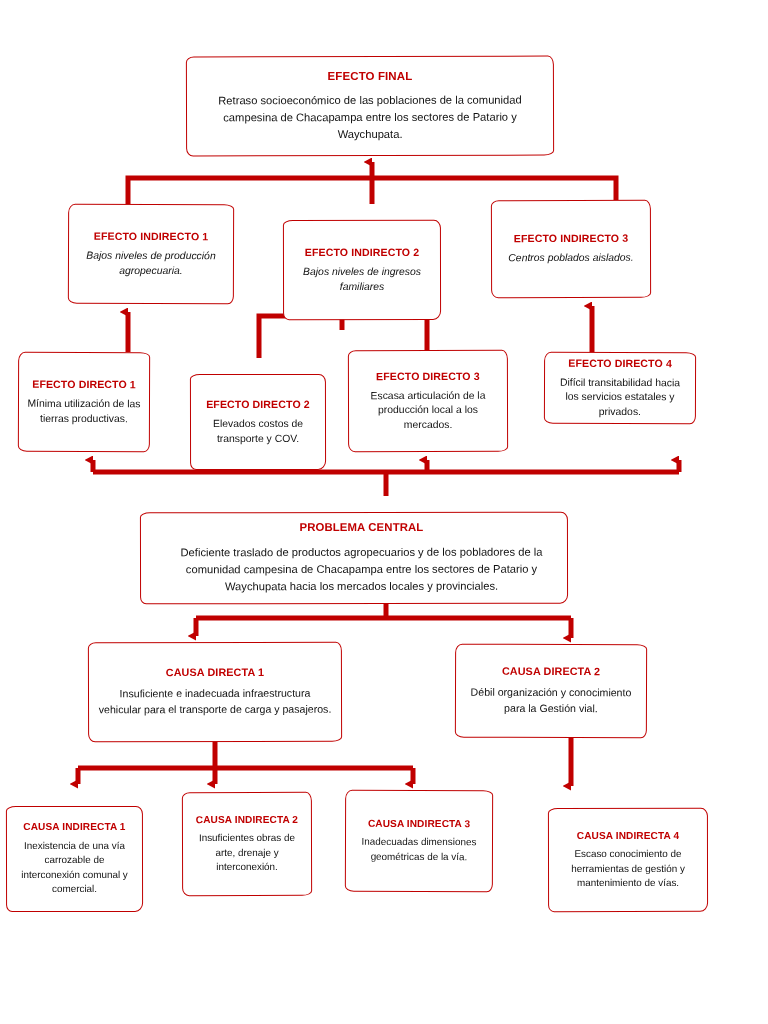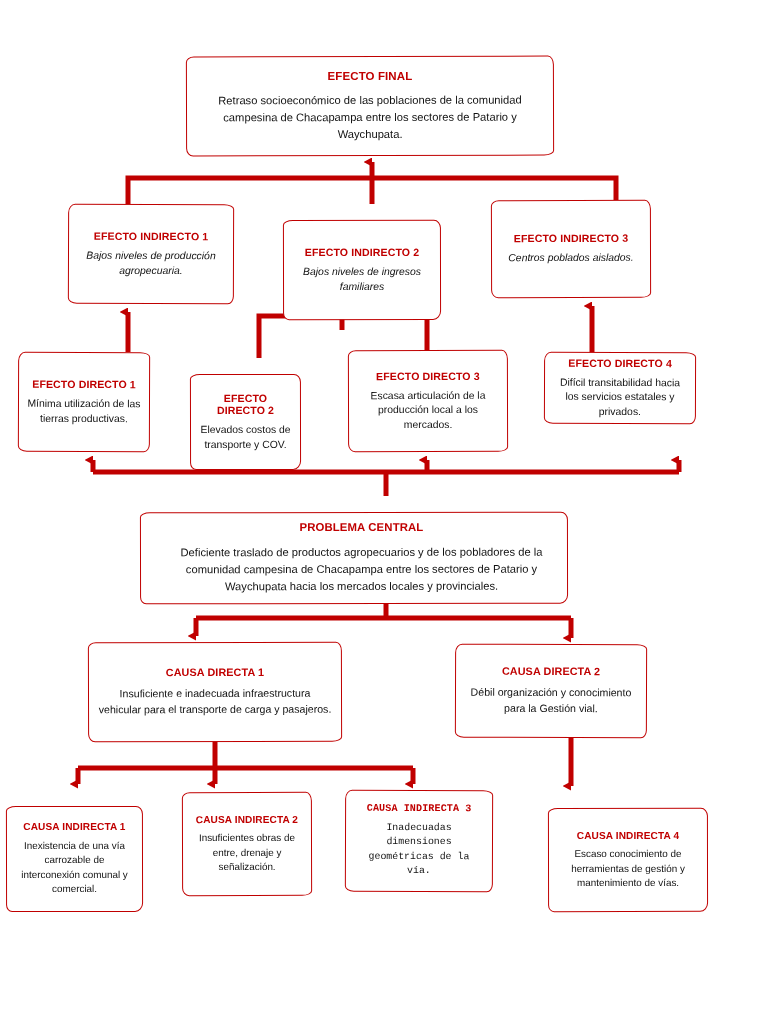--- a/index.html
+++ b/index.html
@@ -65,32 +65,32 @@
   .lv-ci .body{font-size:9.9px;line-height:1.45;}
 
   
   #n-final     {left:186px;top:56px;  width:368px;height:100px;}
 
   #n-ei1       {left:68px; top:204px; width:166px;height:100px;}
   #n-ei2       {left:283px;top:204px; width:158px;height:100px;}
   #n-ei3       {left:491px;top:200px; width:160px;height:98px;}
 
   #n-ed1       {left:18px; top:352px; width:132px;height:100px;}
-  #n-ed2       {left:190px;top:358px; width:111px;height:96px;}
+  #n-ed2       {left:190px;top:358px; width:136px;height:96px;}
   #n-ed3       {left:348px;top:350px; width:160px;height:102px;}
   #n-ed4       {left:528px;top:352px; width:152px;height:72px;margin-left:16px;}
 
   #n-problema  {left:140px;top:496px; width:428px;height:92px;padding-left:23px;}
 
   #n-cd1       {left:88px; top:642px; width:254px;height:100px;}
   #n-cd2       {left:455px;top:644px; width:192px;height:94px;}
 
   #n-ci1       {left:6px;  top:790px; width:137px;height:106px;}
   #n-ci2       {left:182px;top:792px; width:130px;height:104px;}
-  #n-ci3       {left:345px;top:790px; width:148px;height:102px;font-family:Liberation Mono, monospace;}
+  #n-ci3       {left:345px;top:790px; width:148px;height:102px;}
   #n-ci4       {left:548px;top:792px; width:160px;height:104px;}
 </style>
 </head>
 <body>
 
 <div id="canvas">
 
   <svg class="wires" viewBox="0 0 768 1024" xmlns="http://www.w3.org/2000/svg">
     <defs>
       <marker id="arrUp" markerWidth="9" markerHeight="9" refX="4.5" refY="8.4" orient="auto" markerUnits="userSpaceOnUse">
@@ -203,21 +203,21 @@
     <div class="body">Débil organización y conocimiento para la Gestión vial.</div>
   </div>
 
   <div class="node w3 lv-ci" id="n-ci1">
     <div class="ttl">CAUSA INDIRECTA 1</div>
     <div class="body">Inexistencia de una vía carrozable de interconexión comunal y comercial.</div>
   </div>
 
   <div class="node w1 lv-ci" id="n-ci2">
     <div class="ttl">CAUSA INDIRECTA 2</div>
-    <div class="body">Insuficientes obras de entre, drenaje y señalización.</div>
+    <div class="body">Insuficientes obras de arte, drenaje y interconexión.</div>
   </div>
 
   <div class="node w2 lv-ci" id="n-ci3">
     <div class="ttl">CAUSA INDIRECTA 3</div>
     <div class="body">Inadecuadas dimensiones geométricas de la vía.</div>
   </div>
 
   <div class="node w3 lv-ci" id="n-ci4">
     <div class="ttl">CAUSA INDIRECTA 4</div>
     <div class="body">Escaso conocimiento de herramientas de gestión y mantenimiento de vías.</div>

